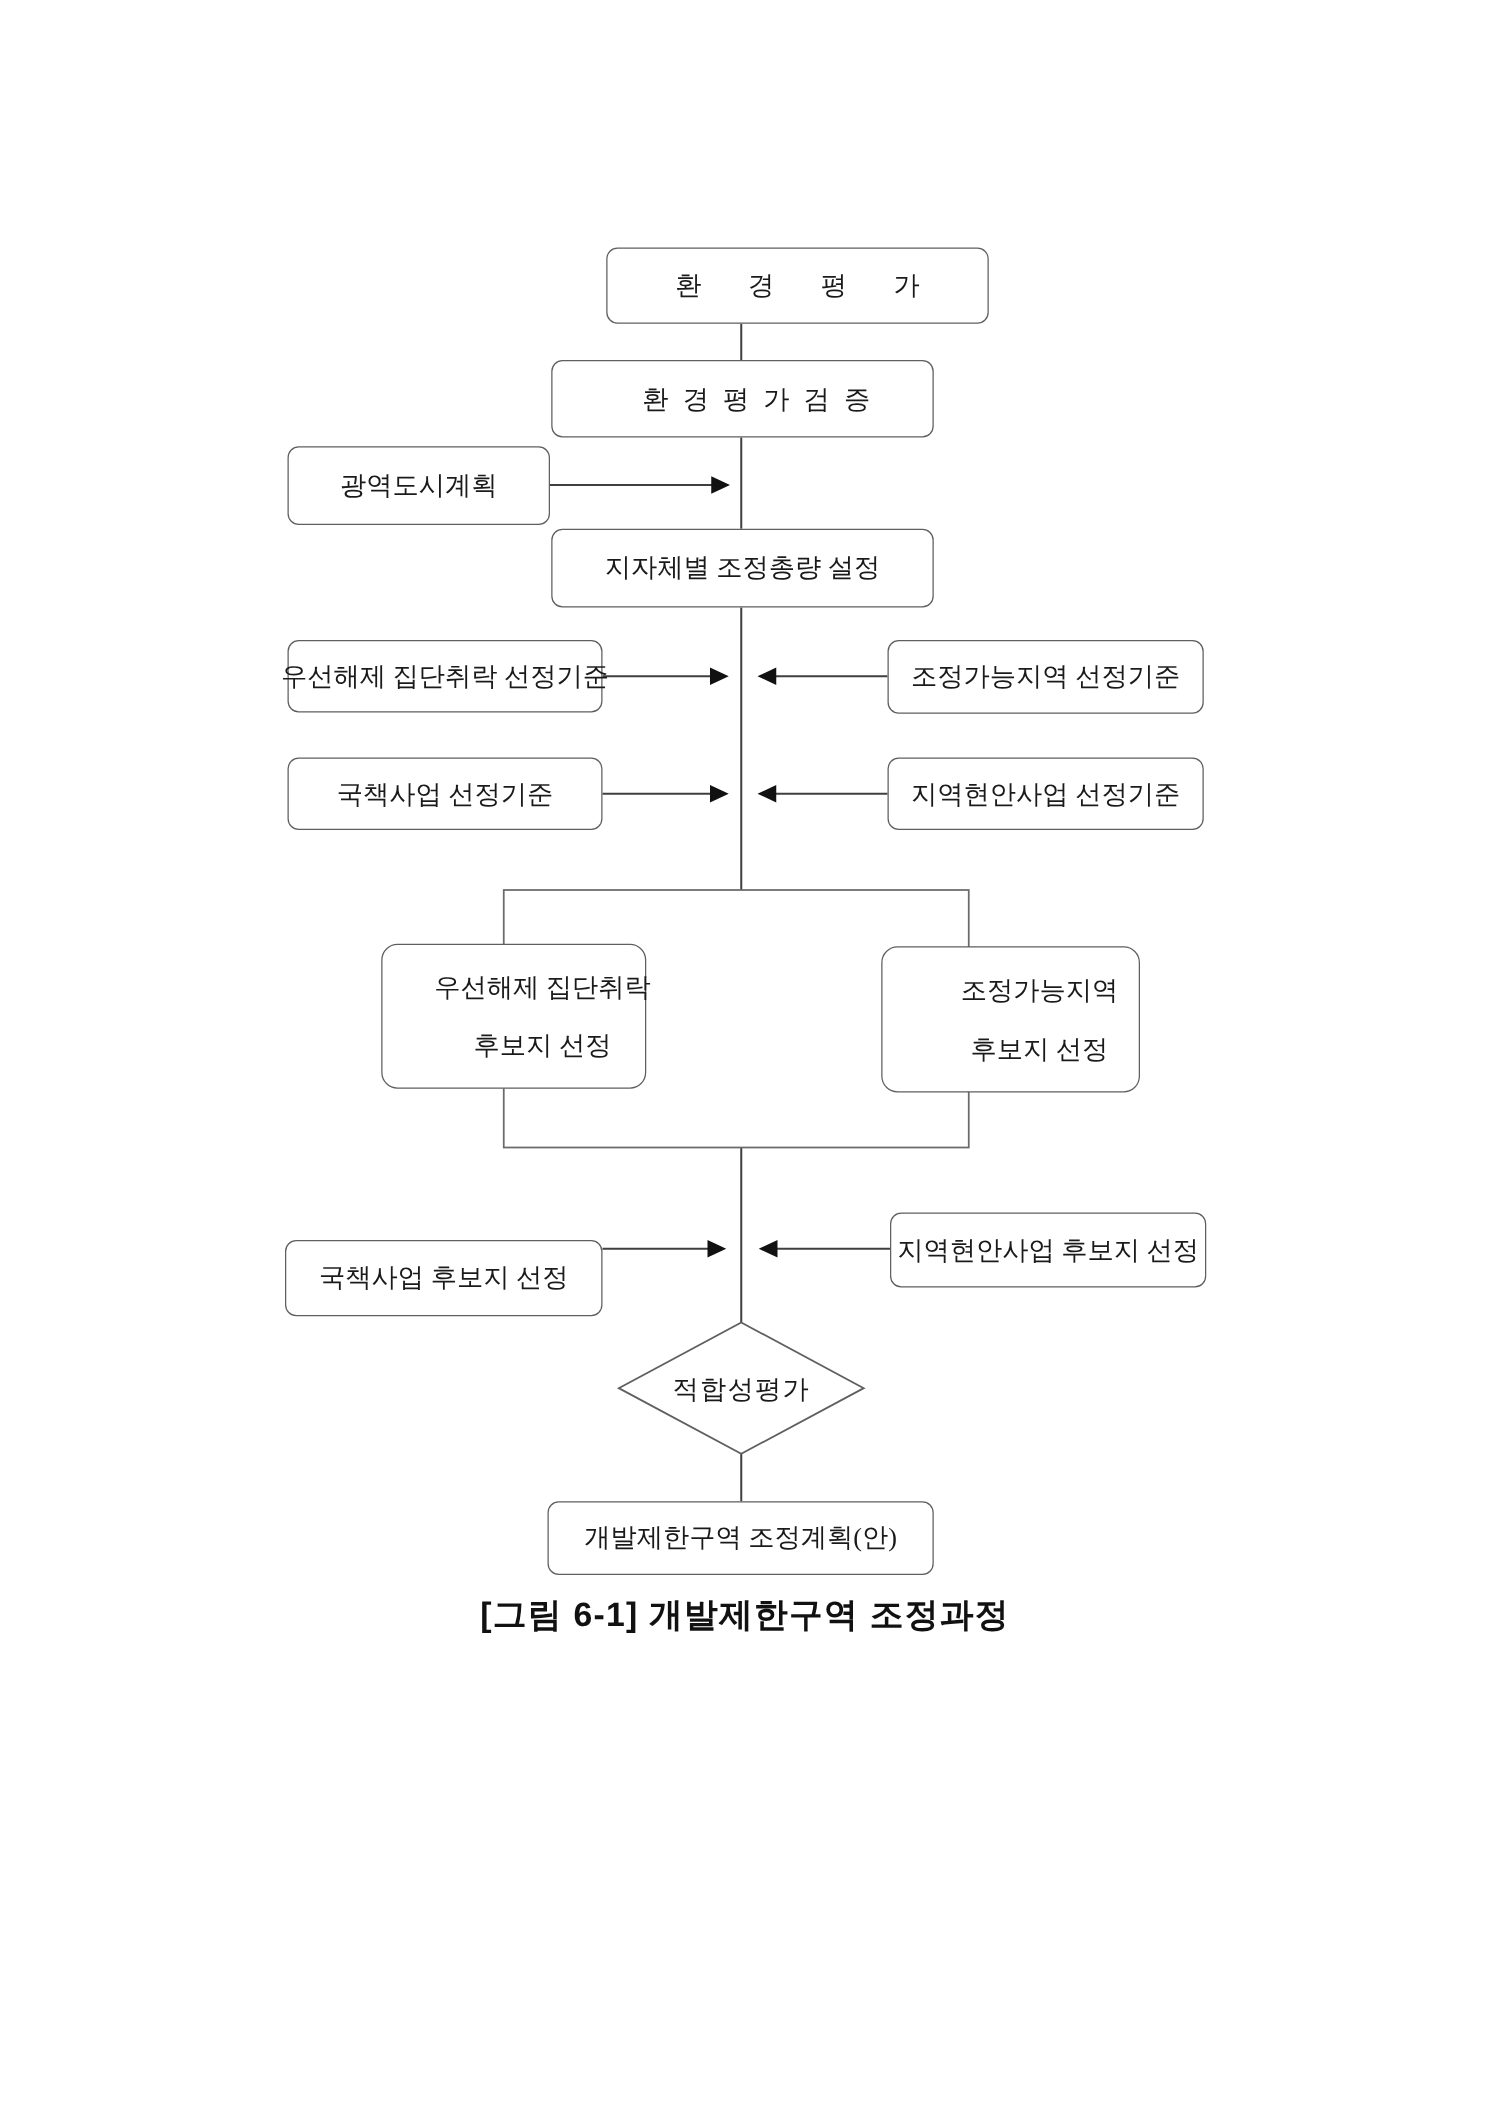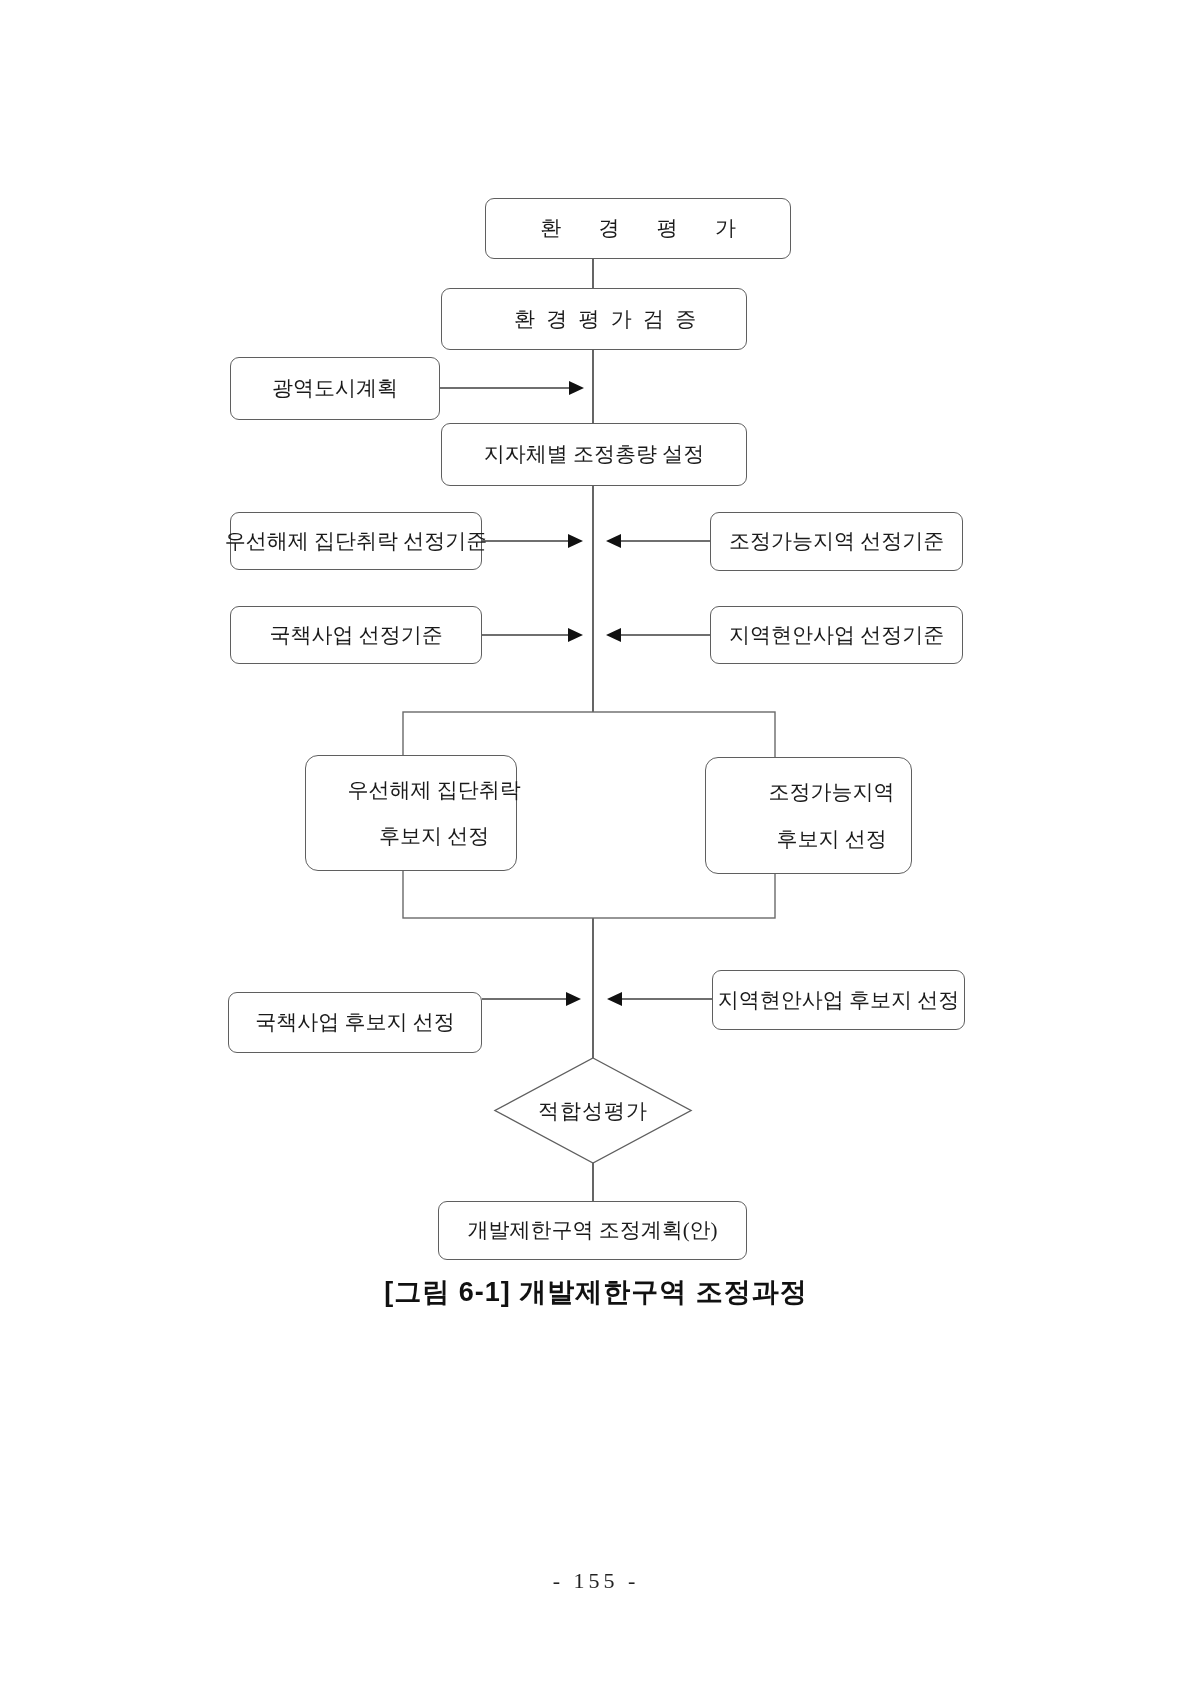--- a/index.html
+++ b/index.html
@@ -145,15 +145,14 @@
   <div class="node" style="left:228px; top:968px; width:254px; height:61px;margin-top:24px;">국책사업 후보지 선정</div>
 
   <div class="node" style="left:712px; top:970px; width:253px; height:60px;">지역현안사업 후보지 선정</div>
 
   <div id="diamond-label">적합성평가</div>
 
   <div class="node" style="left:438px; top:1201px; width:309px; height:59px;">개발제한구역 조정계획(안)</div>
 
   <div id="caption">[그림 6-1] 개발제한구역 조정과정</div>
 
-  <div id="page-number">- 155 -</div>
 
 </div>
 
 </body></html>

